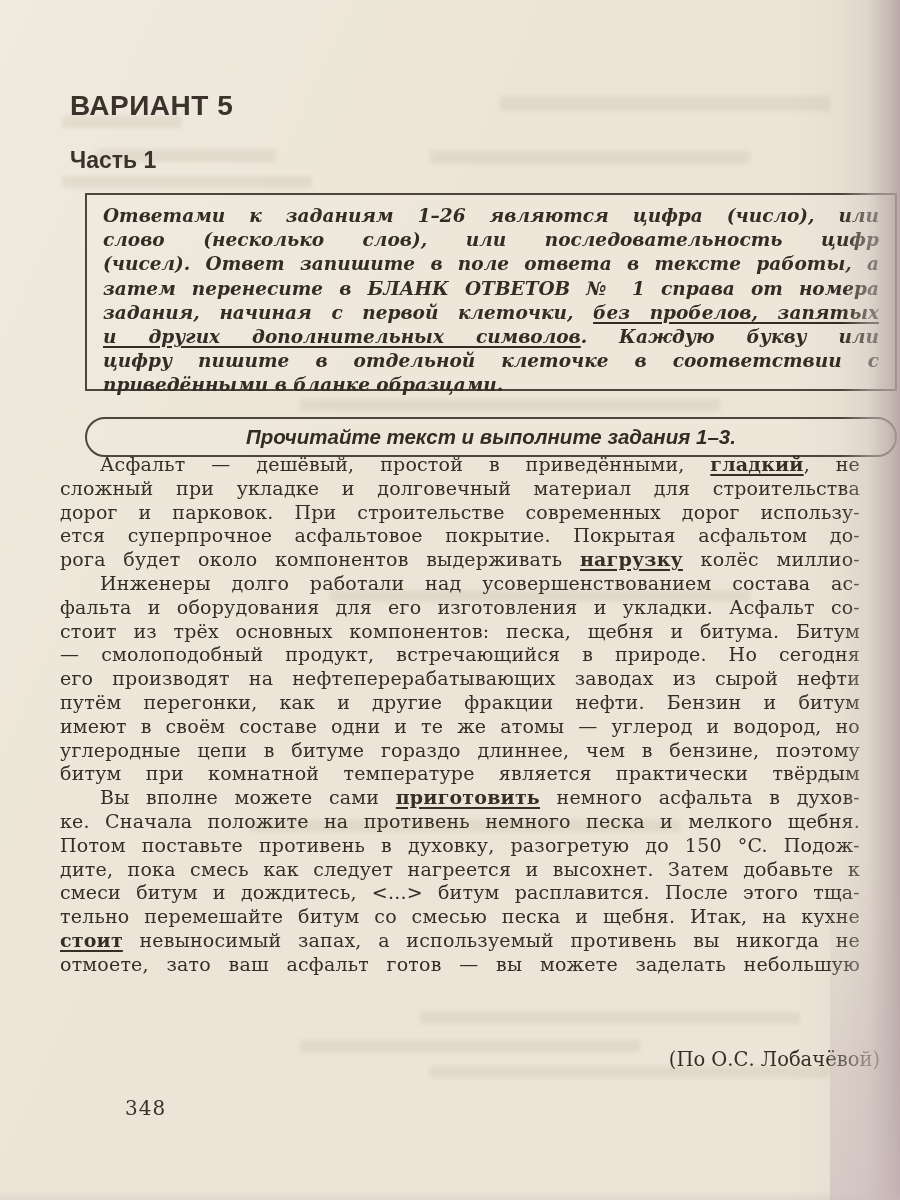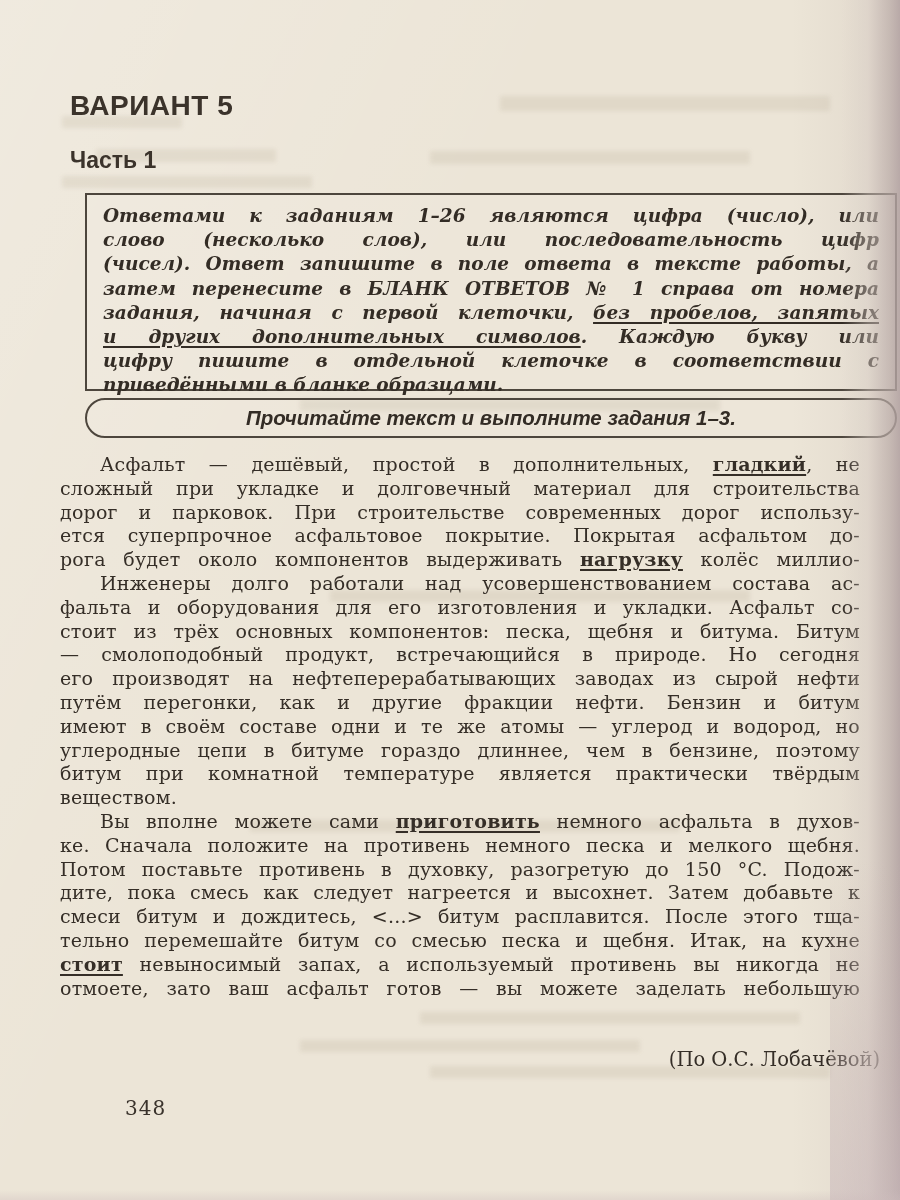--- a/index.html
+++ b/index.html
@@ -35,21 +35,21 @@
   }
   #instruction-box{
     top:193px; height:198px;
     padding:9px 16px 0 16px;
     font-family:"DejaVu Serif", serif;
     font-style:italic; font-weight:bold;
     font-size:18.5px; line-height:24.2px;
     color:#332c25;
   }
   #task-box{
-    top:398px; height:40px;
+    top:417px; height:40px;
     display:flex; align-items:center; justify-content:center;
     font-family:"Liberation Sans", sans-serif;
     font-style:italic; font-weight:bold;
     font-size:20.5px; color:#332c25;border-radius:20px;
   }
 
   
   #passage{
     position:absolute; left:60px; top:453px; width:800px;
     font-size:19px; line-height:23.8px;
@@ -142,37 +142,36 @@
       <div class="tline"><span>цифру пишите в отдельной клеточке в соответствии с</span></div>
       <div class="tline last"><span>приведёнными в бланке образцами.</span></div>
     </div>
 
   <div id="task-box" class="rulebox">
     <span>Прочитайте текст и выполните задания 1–3.</span>
   </div>
 
   <div id="passage">
       <div>
-        <div class="tline indent"><span>Асфальт — дешёвый, простой в дополнительных, </span><span class="uword">гладкий</span><span>, не</span></div>
+        <div class="tline indent"><span>Асфальт — дешёвый, простой в приведёнными, </span><span class="uword">гладкий</span><span>, не</span></div>
         <div class="tline"><span>сложный при укладке и долговечный материал для строительства</span></div>
         <div class="tline"><span>дорог и парковок. При строительстве современных дорог использу-</span></div>
         <div class="tline"><span>ется суперпрочное асфальтовое покрытие. Покрытая асфальтом до-</span></div>
         <div class="tline"><span>рога будет около компонентов выдерживать </span><span class="uword">нагрузку</span><span> колёс миллио-</span></div>
       </div>
       <div>
         <div class="tline indent"><span>Инженеры долго работали над усовершенствованием состава ас-</span></div>
         <div class="tline"><span>фальта и оборудования для его изготовления и укладки. Асфальт со-</span></div>
         <div class="tline"><span>стоит из трёх основных компонентов: песка, щебня и битума. Битум</span></div>
         <div class="tline"><span>— смолоподобный продукт, встречающийся в природе. Но сегодня</span></div>
         <div class="tline"><span>его производят на нефтеперерабатывающих заводах из сырой нефти</span></div>
         <div class="tline"><span>путём перегонки, как и другие фракции нефти. Бензин и битум</span></div>
         <div class="tline"><span>имеют в своём составе одни и те же атомы — углерод и водород, но</span></div>
         <div class="tline"><span>углеродные цепи в битуме гораздо длиннее, чем в бензине, поэтому</span></div>
         <div class="tline"><span>битум при комнатной температуре является практически твёрдым</span></div>
-        <div class="tline last"><span>веществом.</span></div>
       </div>
       <div>
         <div class="tline indent"><span>Вы вполне можете сами </span><span class="uword">приготовить</span><span> немного асфальта в духов-</span></div>
         <div class="tline"><span>ке. Сначала положите на противень немного песка и мелкого щебня.</span></div>
         <div class="tline"><span>Потом поставьте противень в духовку, разогретую до 150 °C. Подож-</span></div>
         <div class="tline"><span>дите, пока смесь как следует нагреется и высохнет. Затем добавьте к</span></div>
         <div class="tline"><span>смеси битум и дождитесь, &lt;...&gt; битум расплавится. После этого тща-</span></div>
         <div class="tline"><span>тельно перемешайте битум со смесью песка и щебня. Итак, на кухне</span></div>
         <div class="tline"><span class="uword">стоит</span><span> невыносимый запах, а используемый противень вы никогда не</span></div>
         <div class="tline"><span>отмоете, зато ваш асфальт готов — вы можете заделать небольшую</span></div>

